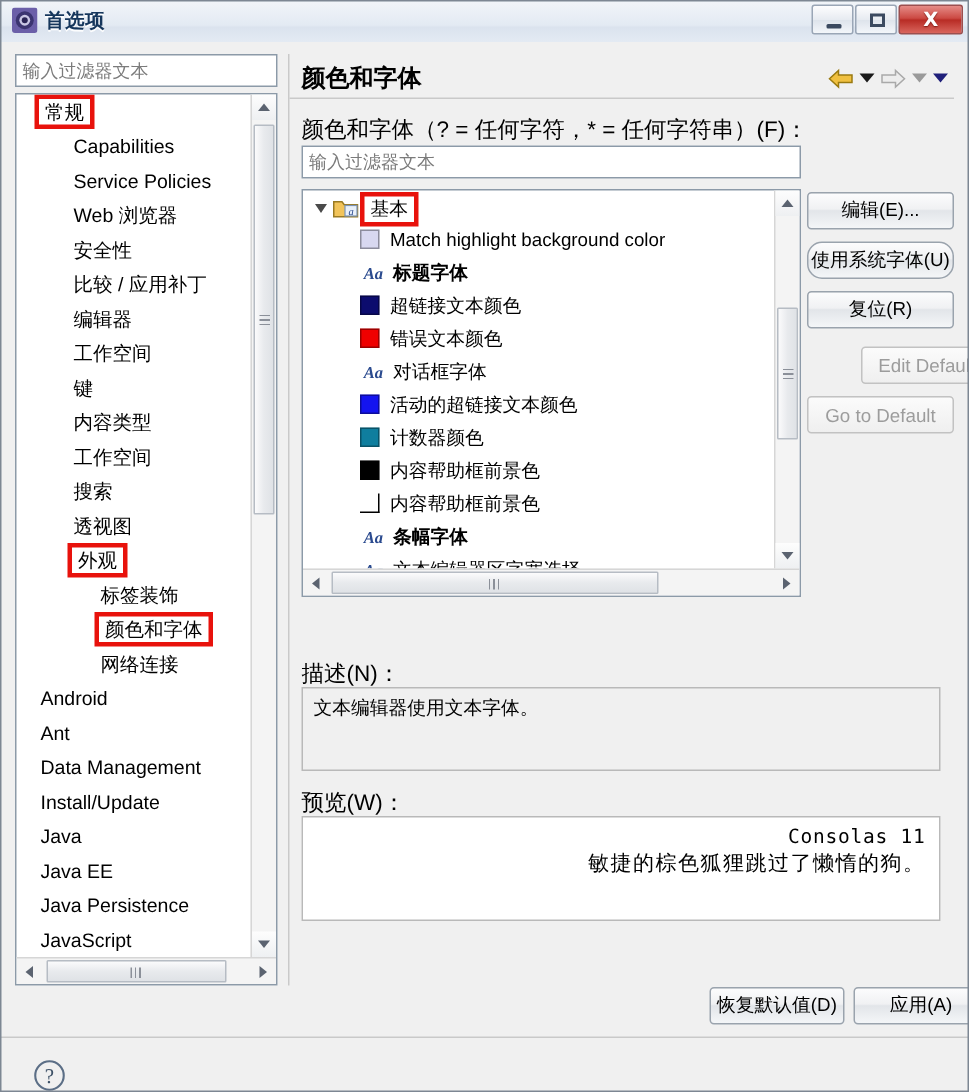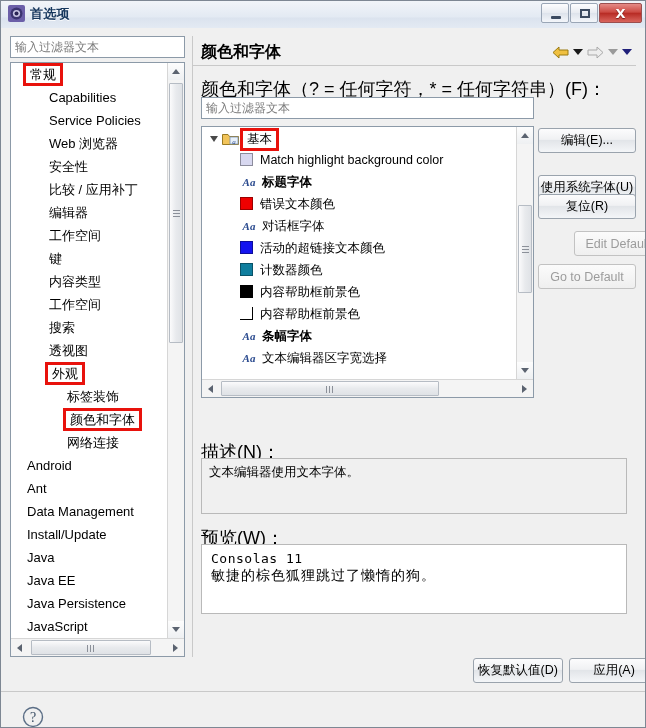--- a/index.html
+++ b/index.html
@@ -154,21 +154,21 @@
     display:flex; align-items:center; gap:4px;
   }
   .navarrow { width:17px; height:15px; }
   .navcaret { width:0;height:0;border-left:5px solid transparent;border-right:5px solid transparent;border-top:6px solid #1a1a1a; }
   .navcaret.dim { border-top-color:#9a9a9a; }
   .navcaret.blue { border-top-color:#20207a; }
   #title-rule {
     position:absolute; left:0px; top:29px; right:0; height:1px; background:#c9c9c9;
   }
 
-  .lbl-sm { font-size:18px; color:#000; font-family:"Liberation Sans", sans-serif; }
+  .lbl-sm { font-size:15px; color:#000; font-family:"Liberation Sans", sans-serif; }
 
   #filter-label { position:absolute; left:8px; top:41px; }
   #main-filter {
     position:absolute; left:8px; top:61px; width:333px; height:22px;
     border:1px solid #8c9aa8; background:#fff; box-sizing:border-box;
     font-size:12px; color:#7b7b7b; padding:2px 4px;
     font-family:"Liberation Sans", sans-serif;
   }
   #main-filter::placeholder{color:#7b7b7b;}
 
@@ -208,36 +208,37 @@
     position:absolute; left:8px; top:422px; width:426px; height:56px;
     border:1px solid #b9b9b9; background:#f0f0f0; box-sizing:border-box;
     font-size:12.5px; color:#000; padding:5px 7px;
     font-family:"Liberation Sans", sans-serif;
   }
   #prev-label { position:absolute; left:8px; top:490px; }
   #prev-box {
     position:absolute; left:8px; top:508px; width:426px; height:70px;
     border:1px solid #b9b9b9; background:#fff; box-sizing:border-box;
     padding:6px 9px;
+    text-align:right;
   }
   #prev-line1 { font-family:"DejaVu Sans Mono", monospace; font-size:13px; color:#000; letter-spacing:.5px; }
   #prev-line2 { font-family:"Liberation Sans", sans-serif; font-size:14px; color:#000; margin-top:1px; letter-spacing:1px;}
 
   
   .rbtn {
     position:absolute; left:345px; width:98px; height:25px;
     border:1px solid #9aa3ad; box-sizing:border-box;
     background: linear-gradient(180deg,#fcfcfd 0%,#f0f1f3 45%,#e2e5e9 50%,#f4f6f8 100%);
     border-radius:3px;
     font-size:12.5px; color:#000; font-family:"Liberation Sans", sans-serif;
     display:flex; align-items:center; justify-content:center;
   }
   .rbtn.disabled { color:#9c9c9c; background: linear-gradient(180deg,#fbfbfb,#efefef); border-color:#c2c2c2;}
   #rb-edit { top:92px; }
-  #rb-sysfont { top:139px; }
+  #rb-sysfont { top:125px;border-radius:10px; }
   #rb-reset { top:158px; }
   #rb-editdef { top:195px;margin-left:36px; }
   #rb-gotodef { top:228px; }
 
   
   .bbtn {
     position:absolute; height:25px;
     border:1px solid #9aa3ad; box-sizing:border-box;
     background: linear-gradient(180deg,#fcfcfd 0%,#f0f1f3 45%,#e2e5e9 50%,#f4f6f8 100%);
     border-radius:3px;
@@ -375,20 +376,21 @@
 
       <div id="cf-box">
         <div id="cf-list">
             <div class="cfrow"><span class="expander"><span class="exp-tri"></span></span><span class="grp-icon"><svg width="17" height="14" viewBox="0 0 17 14">
                   <path d="M0.5,2.5 L6,2.5 L7.5,4.5 L16.5,4.5 L16.5,12.5 L0.5,12.5 Z" fill="#f2c45a" stroke="#9a7a22" stroke-width="1"></path>
                   <rect x="8" y="5" width="8" height="7" fill="#e8f0fa" stroke="#7a93b5" stroke-width="0.8"></rect>
                   <text x="12" y="11.5" font-family="Liberation Serif, serif" font-style="italic" font-size="7" fill="#2b4b8f" text-anchor="middle">a</text>
                 </svg></span><span class="hl-box" style="font-weight: normal;">基本</span></div>
             <div class="cfrow child"><span class="swatch" style="background: rgb(216, 216, 240); border: 1px solid rgba(0, 0, 0, 0.35);"></span><span class="">Match highlight background color</span></div>
             <div class="cfrow child bold"><span class="aa">Aa</span><span class="">标题字体</span></div>
+            <div class="cfrow child"><span class="swatch" style="background: rgb(12, 12, 110); border: 1px solid rgba(0, 0, 0, 0.35);"></span><span class="">超链接文本颜色</span></div>
             <div class="cfrow child"><span class="swatch" style="background: rgb(239, 0, 0); border: 1px solid rgba(0, 0, 0, 0.35);"></span><span class="">错误文本颜色</span></div>
             <div class="cfrow child"><span class="aa">Aa</span><span class="">对话框字体</span></div>
             <div class="cfrow child"><span class="swatch" style="background: rgb(20, 20, 239); border: 1px solid rgba(0, 0, 0, 0.35);"></span><span class="">活动的超链接文本颜色</span></div>
             <div class="cfrow child"><span class="swatch" style="background: rgb(15, 126, 158); border: 1px solid rgba(0, 0, 0, 0.35);"></span><span class="">计数器颜色</span></div>
             <div class="cfrow child"><span class="swatch" style="background: rgb(0, 0, 0); border: 1px solid rgba(0, 0, 0, 0.35);"></span><span class="">内容帮助框前景色</span></div>
             <div class="cfrow child"><span class="swatch" style="background: rgb(255, 255, 255); border-right: 1px solid rgb(0, 0, 0); border-bottom: 1px solid rgb(0, 0, 0);"></span><span class="">内容帮助框前景色</span></div>
             <div class="cfrow child bold"><span class="aa">Aa</span><span class="">条幅字体</span></div>
             <div class="cfrow child"><span class="aa">Aa</span><span class="">文本编辑器区字宽选择</span></div>
           </div>
 

